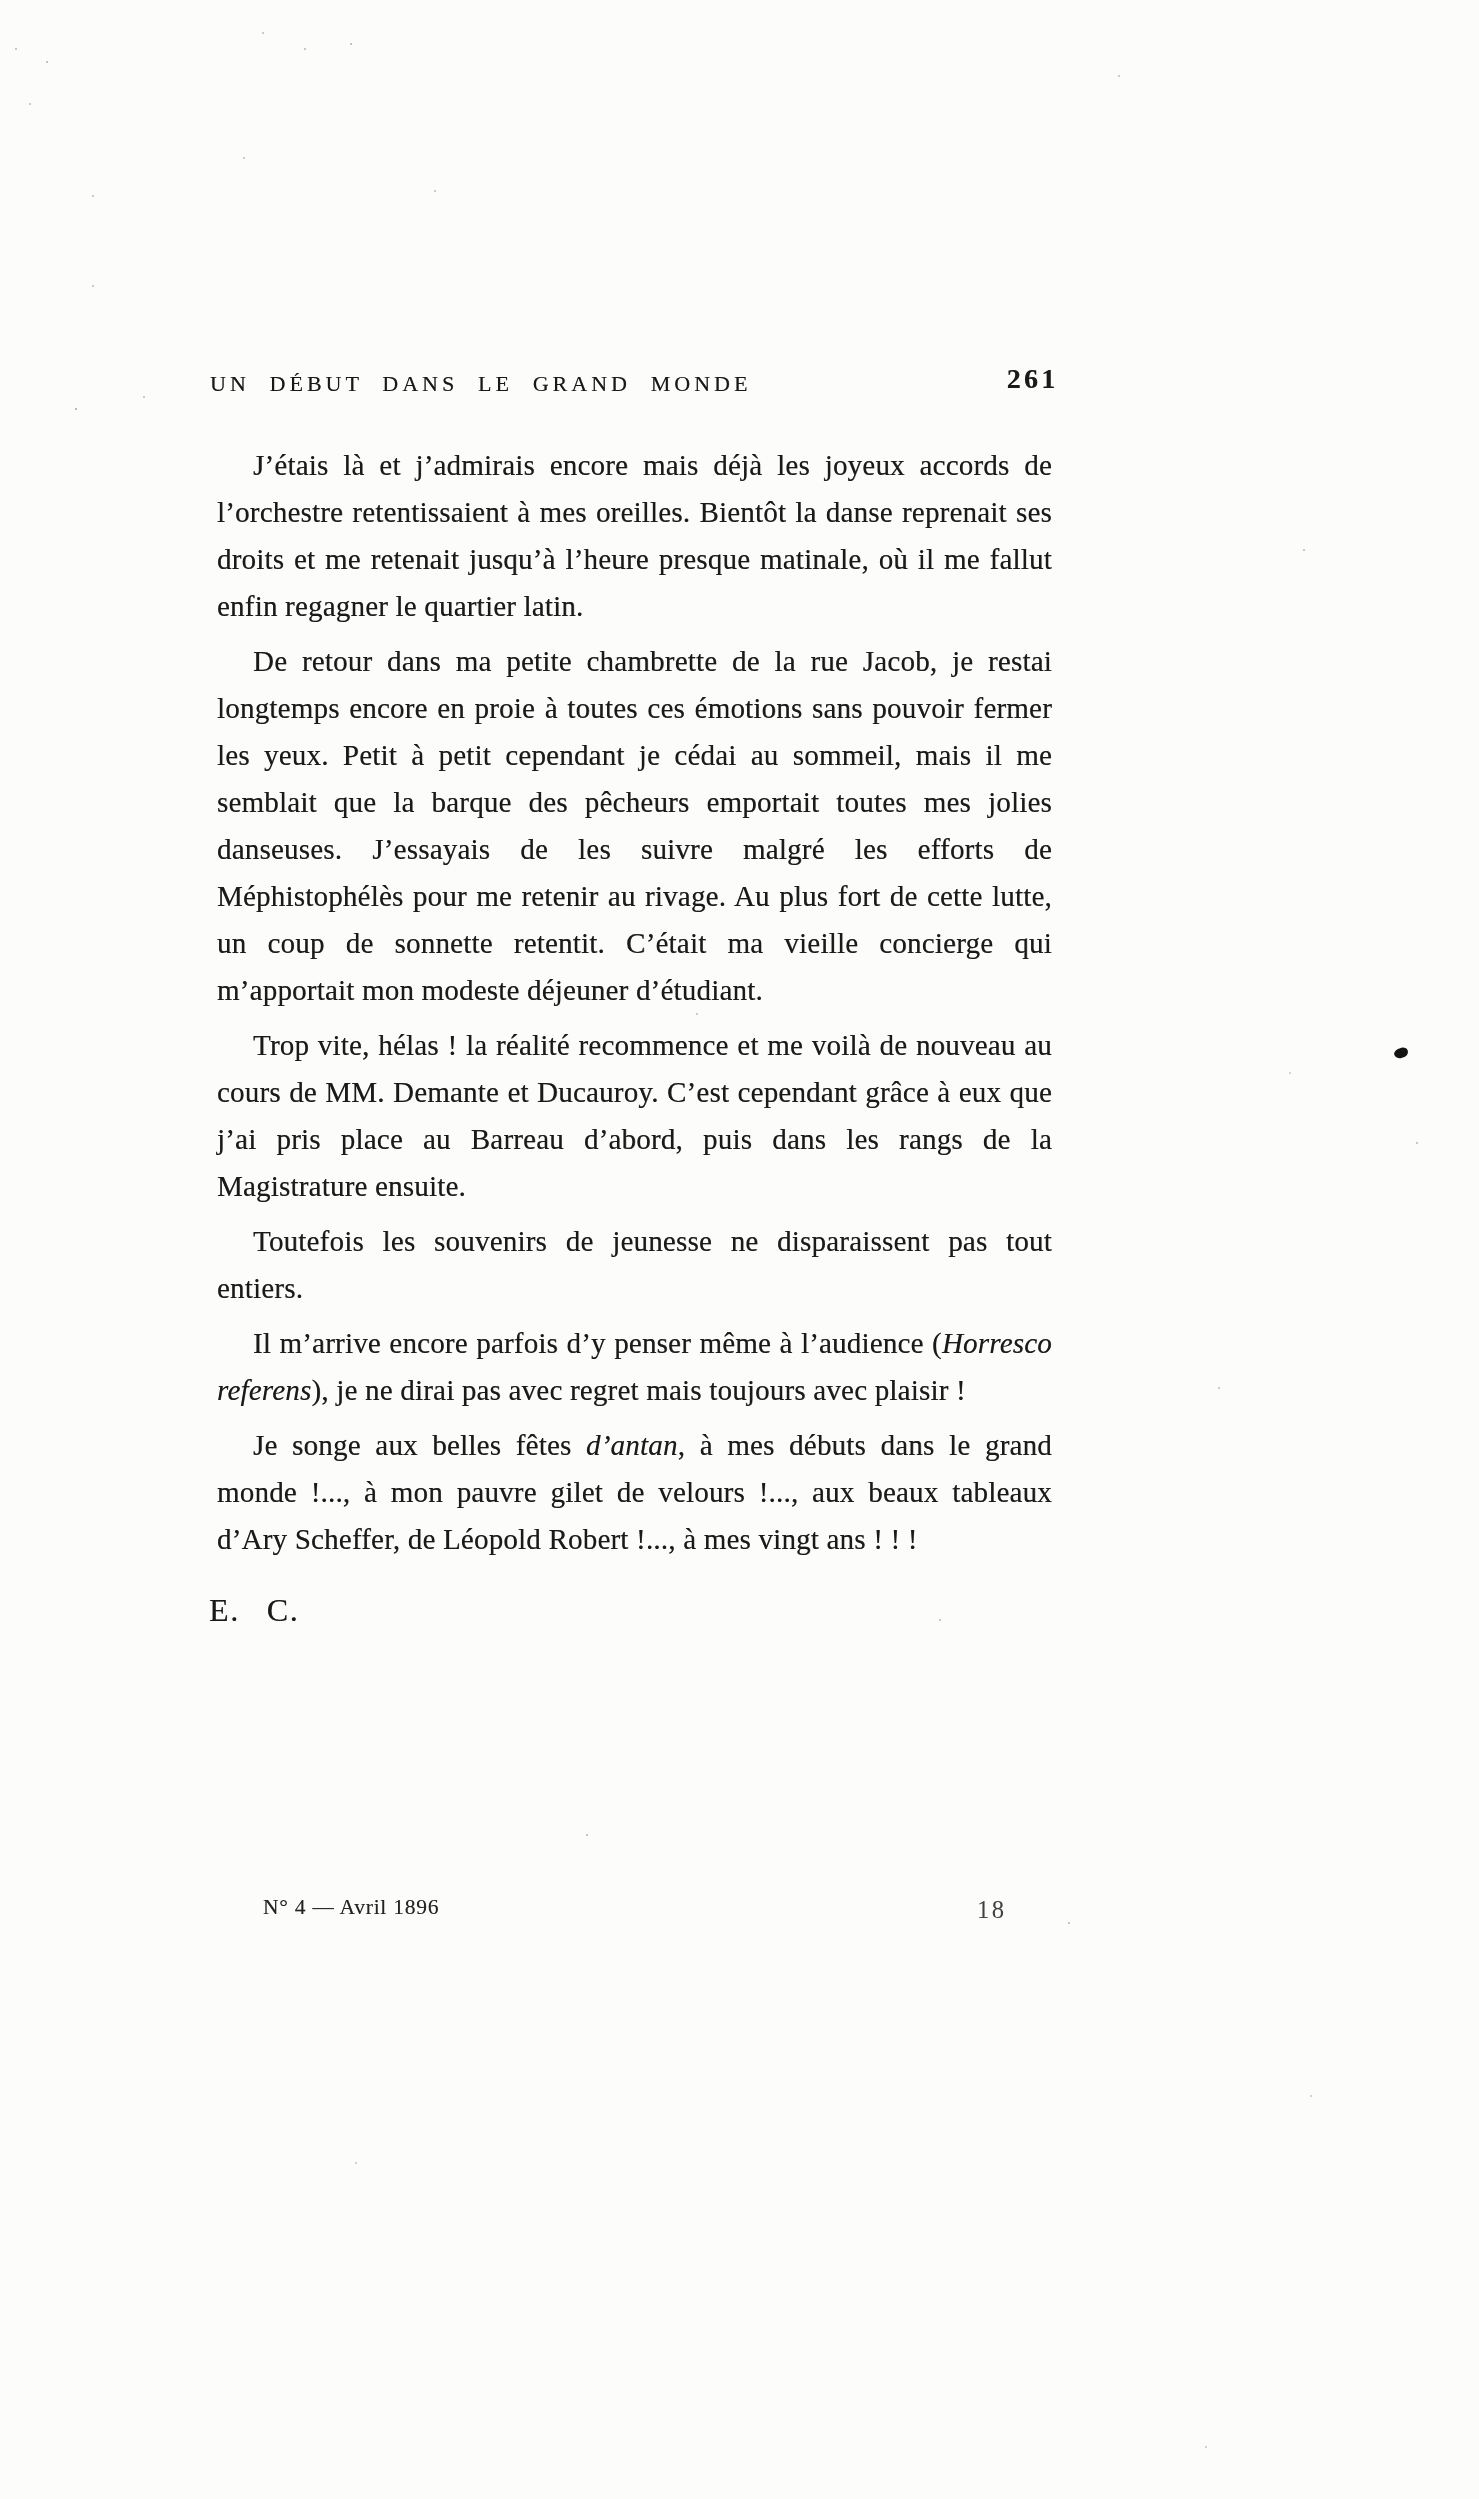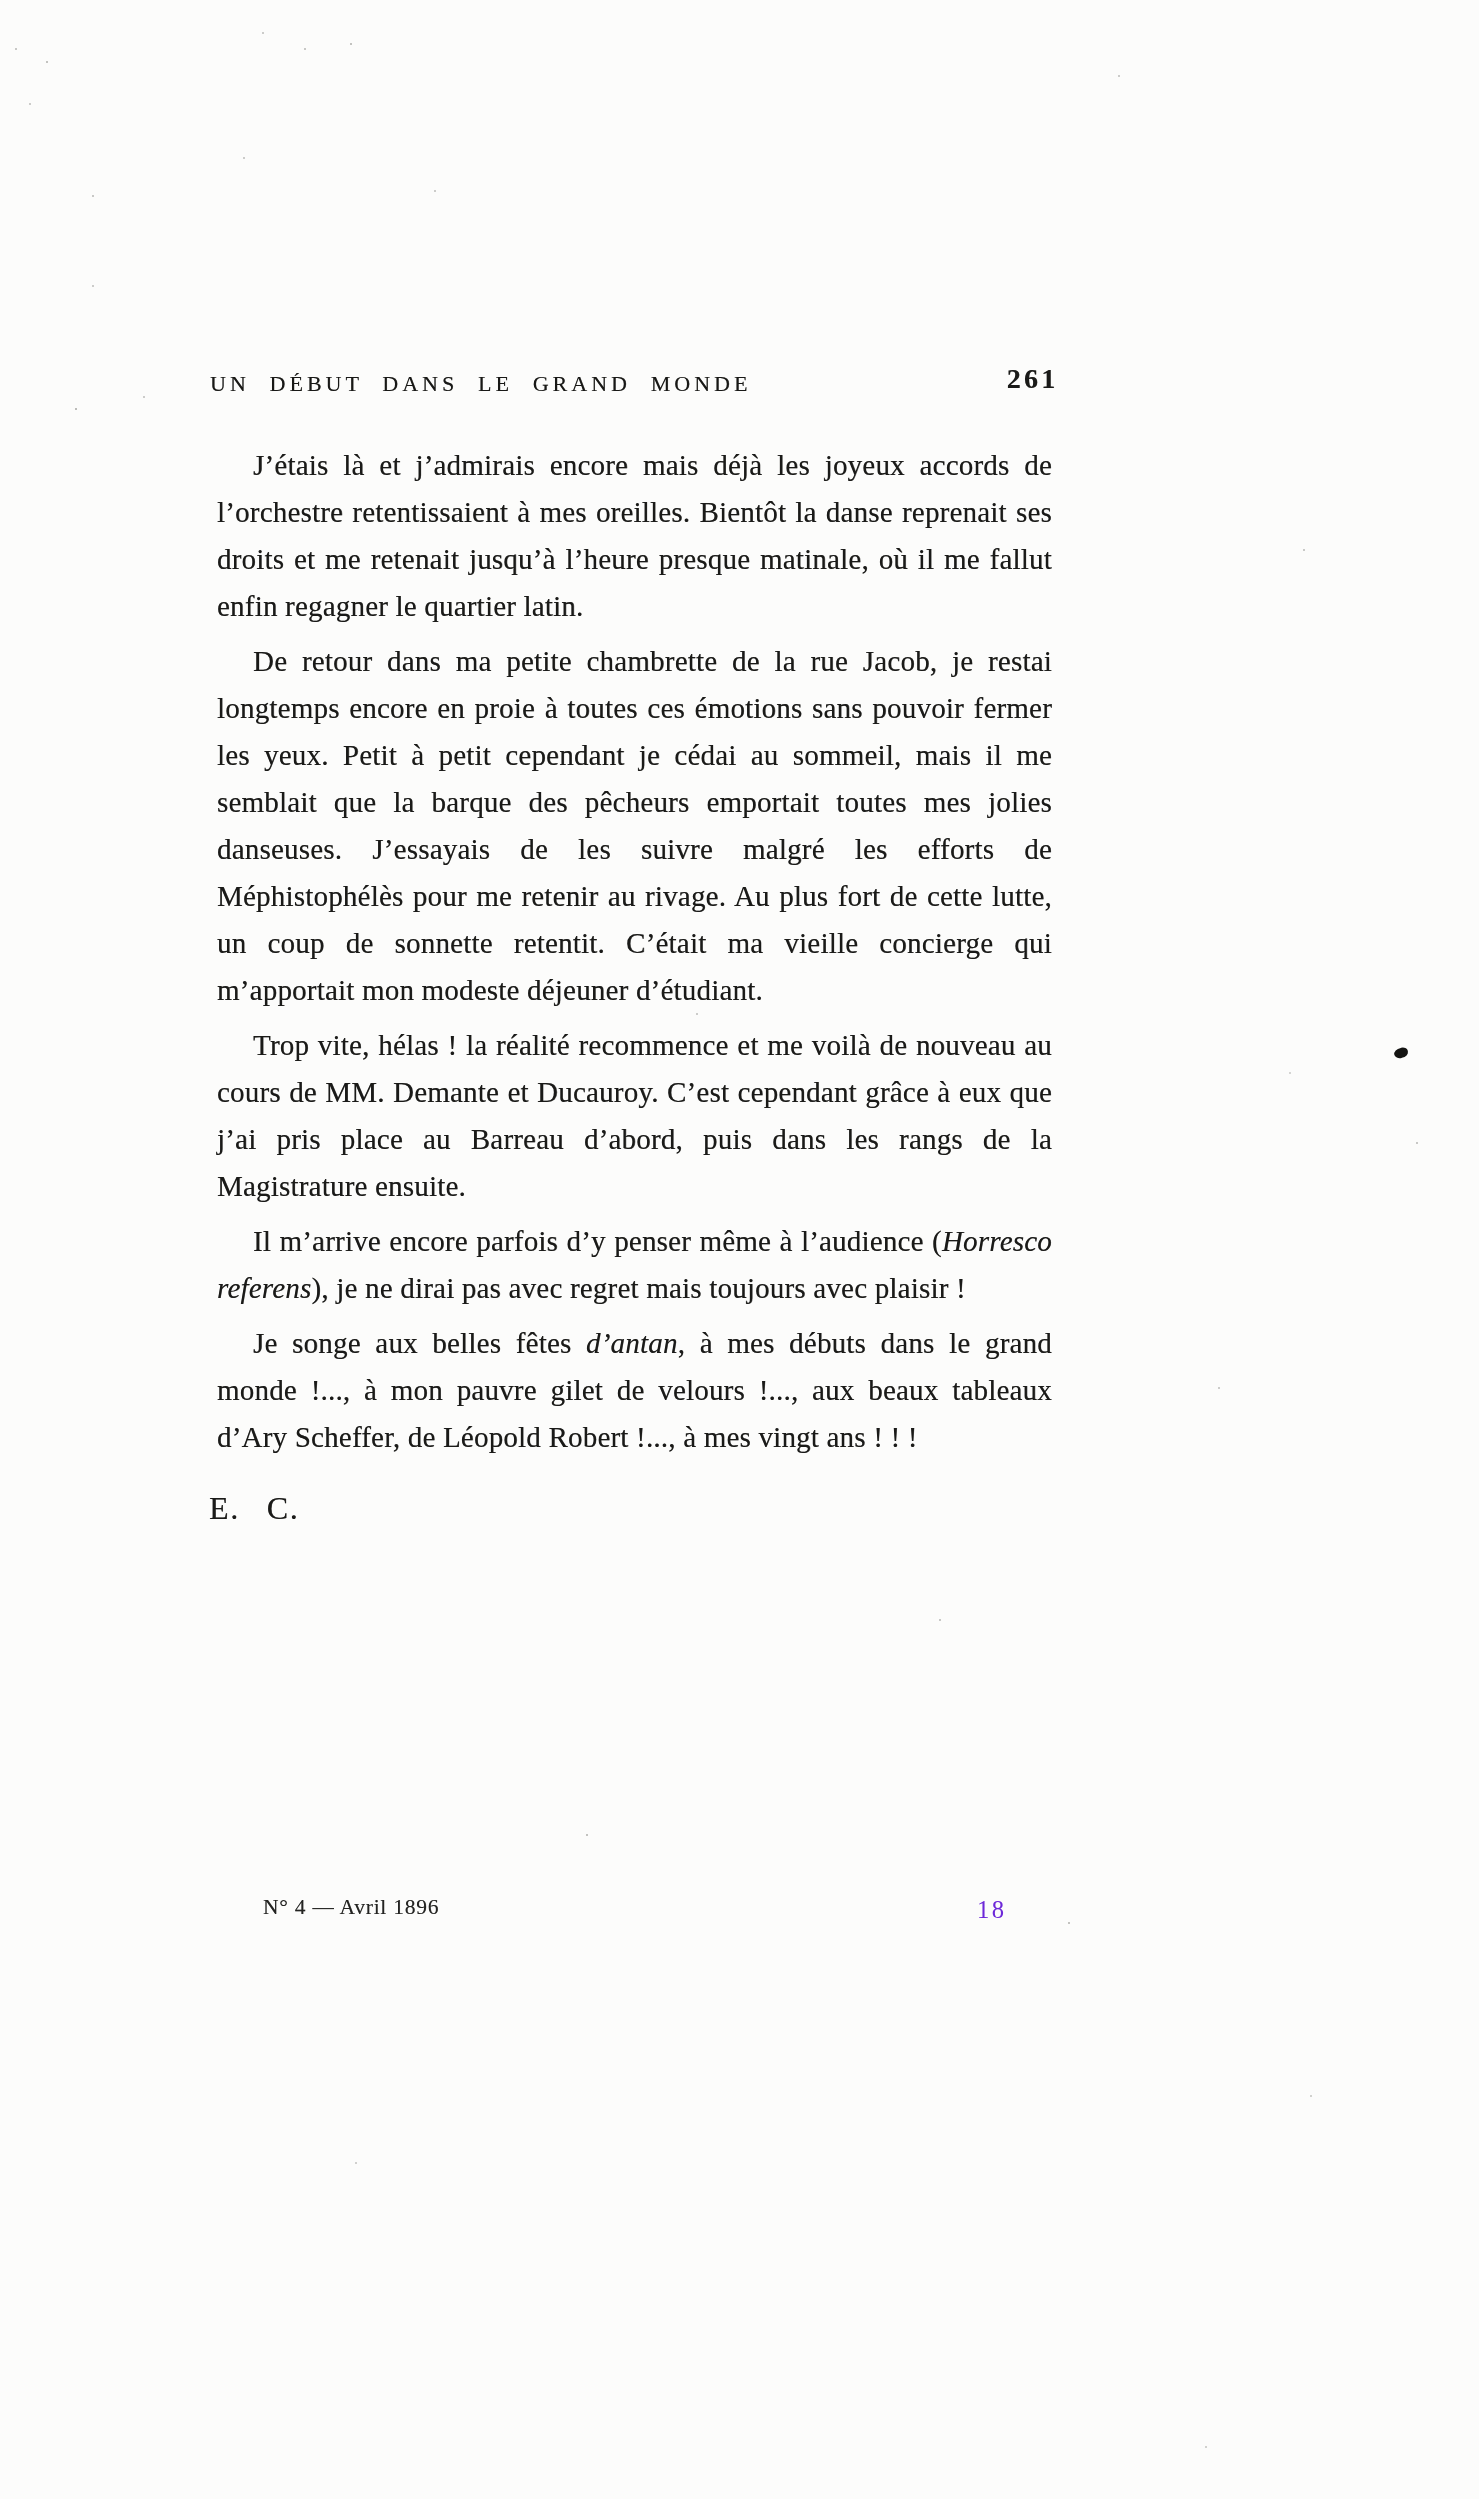--- a/index.html
+++ b/index.html
@@ -72,21 +72,21 @@
     color: #242422;
     text-shadow: 0.2px 0.2px 0.4px rgba(25,25,22,0.45);
     margin-left: 20px;
   }
   .printers-mark {
     position: absolute;
     left: 977px;
     top: 1896px;
     font-size: 24.6px;
     letter-spacing: 2.4px;
-    color: #6d28d9;
+    color: #404040;
   }
   .speck {
     position: absolute;
     background: #8a8a86;
     border-radius: 50%;
     pointer-events: none;
   }
   .ink-blot {
     position: absolute;
     left: 1394px;
@@ -106,20 +106,21 @@
   <div class="running-header">
     <span class="running-title">UN DÉBUT DANS LE GRAND MONDE</span>
     <span class="page-number">261</span>
   </div>
 
   <div class="textblock">
     <div id="paras">
         <p class="para"><span>J’étais là et j’admirais encore mais déjà les joyeux accords de l’orchestre retentissaient à mes oreilles. Bientôt la danse reprenait ses droits et me retenait jusqu’à l’heure presque matinale, où il me fallut enfin regagner le quartier latin.</span></p>
         <p class="para"><span>De retour dans ma petite chambrette de la rue Jacob, je restai longtemps encore en proie à toutes ces émotions sans pouvoir fermer les yeux. Petit à petit cependant je cédai au sommeil, mais il me semblait que la barque des pêcheurs emportait toutes mes jolies danseuses. J’essayais de les suivre malgré les efforts de Méphistophélès pour me retenir au rivage. Au plus fort de cette lutte, un coup de sonnette retentit. C’était ma vieille concierge qui m’apportait mon modeste déjeuner d’étudiant.</span></p>
         <p class="para"><span>Trop vite, hélas ! la réalité recommence et me voilà de nouveau au cours de MM. Demante et Ducauroy. C’est cependant grâce à eux que j’ai pris place au Barreau d’abord, puis dans les rangs de la Magistrature ensuite.</span></p>
+        <p class="para"><span>Toutefois les souvenirs de jeunesse ne disparaissent pas tout entiers.</span></p>
         <p class="para"><span>Il m’arrive encore parfois d’y penser même à l’audience (</span><span class="italic">Horresco referens</span><span>), je ne dirai pas avec regret mais toujours avec plaisir !</span></p>
         <p class="para"><span>Je songe aux belles fêtes </span><span class="italic">d’antan</span><span>, à mes débuts dans le grand monde !..., à mon pauvre gilet de velours !..., aux beaux tableaux d’Ary Scheffer, de Léopold Robert !..., à mes vingt ans ! ! !</span></p>
       </div>
     <div class="signature">E. C.</div>
   </div>
 
   <div class="footer-issue">N° 4 — Avril 1896</div>
 
   <div class="printers-mark">18</div>
 

